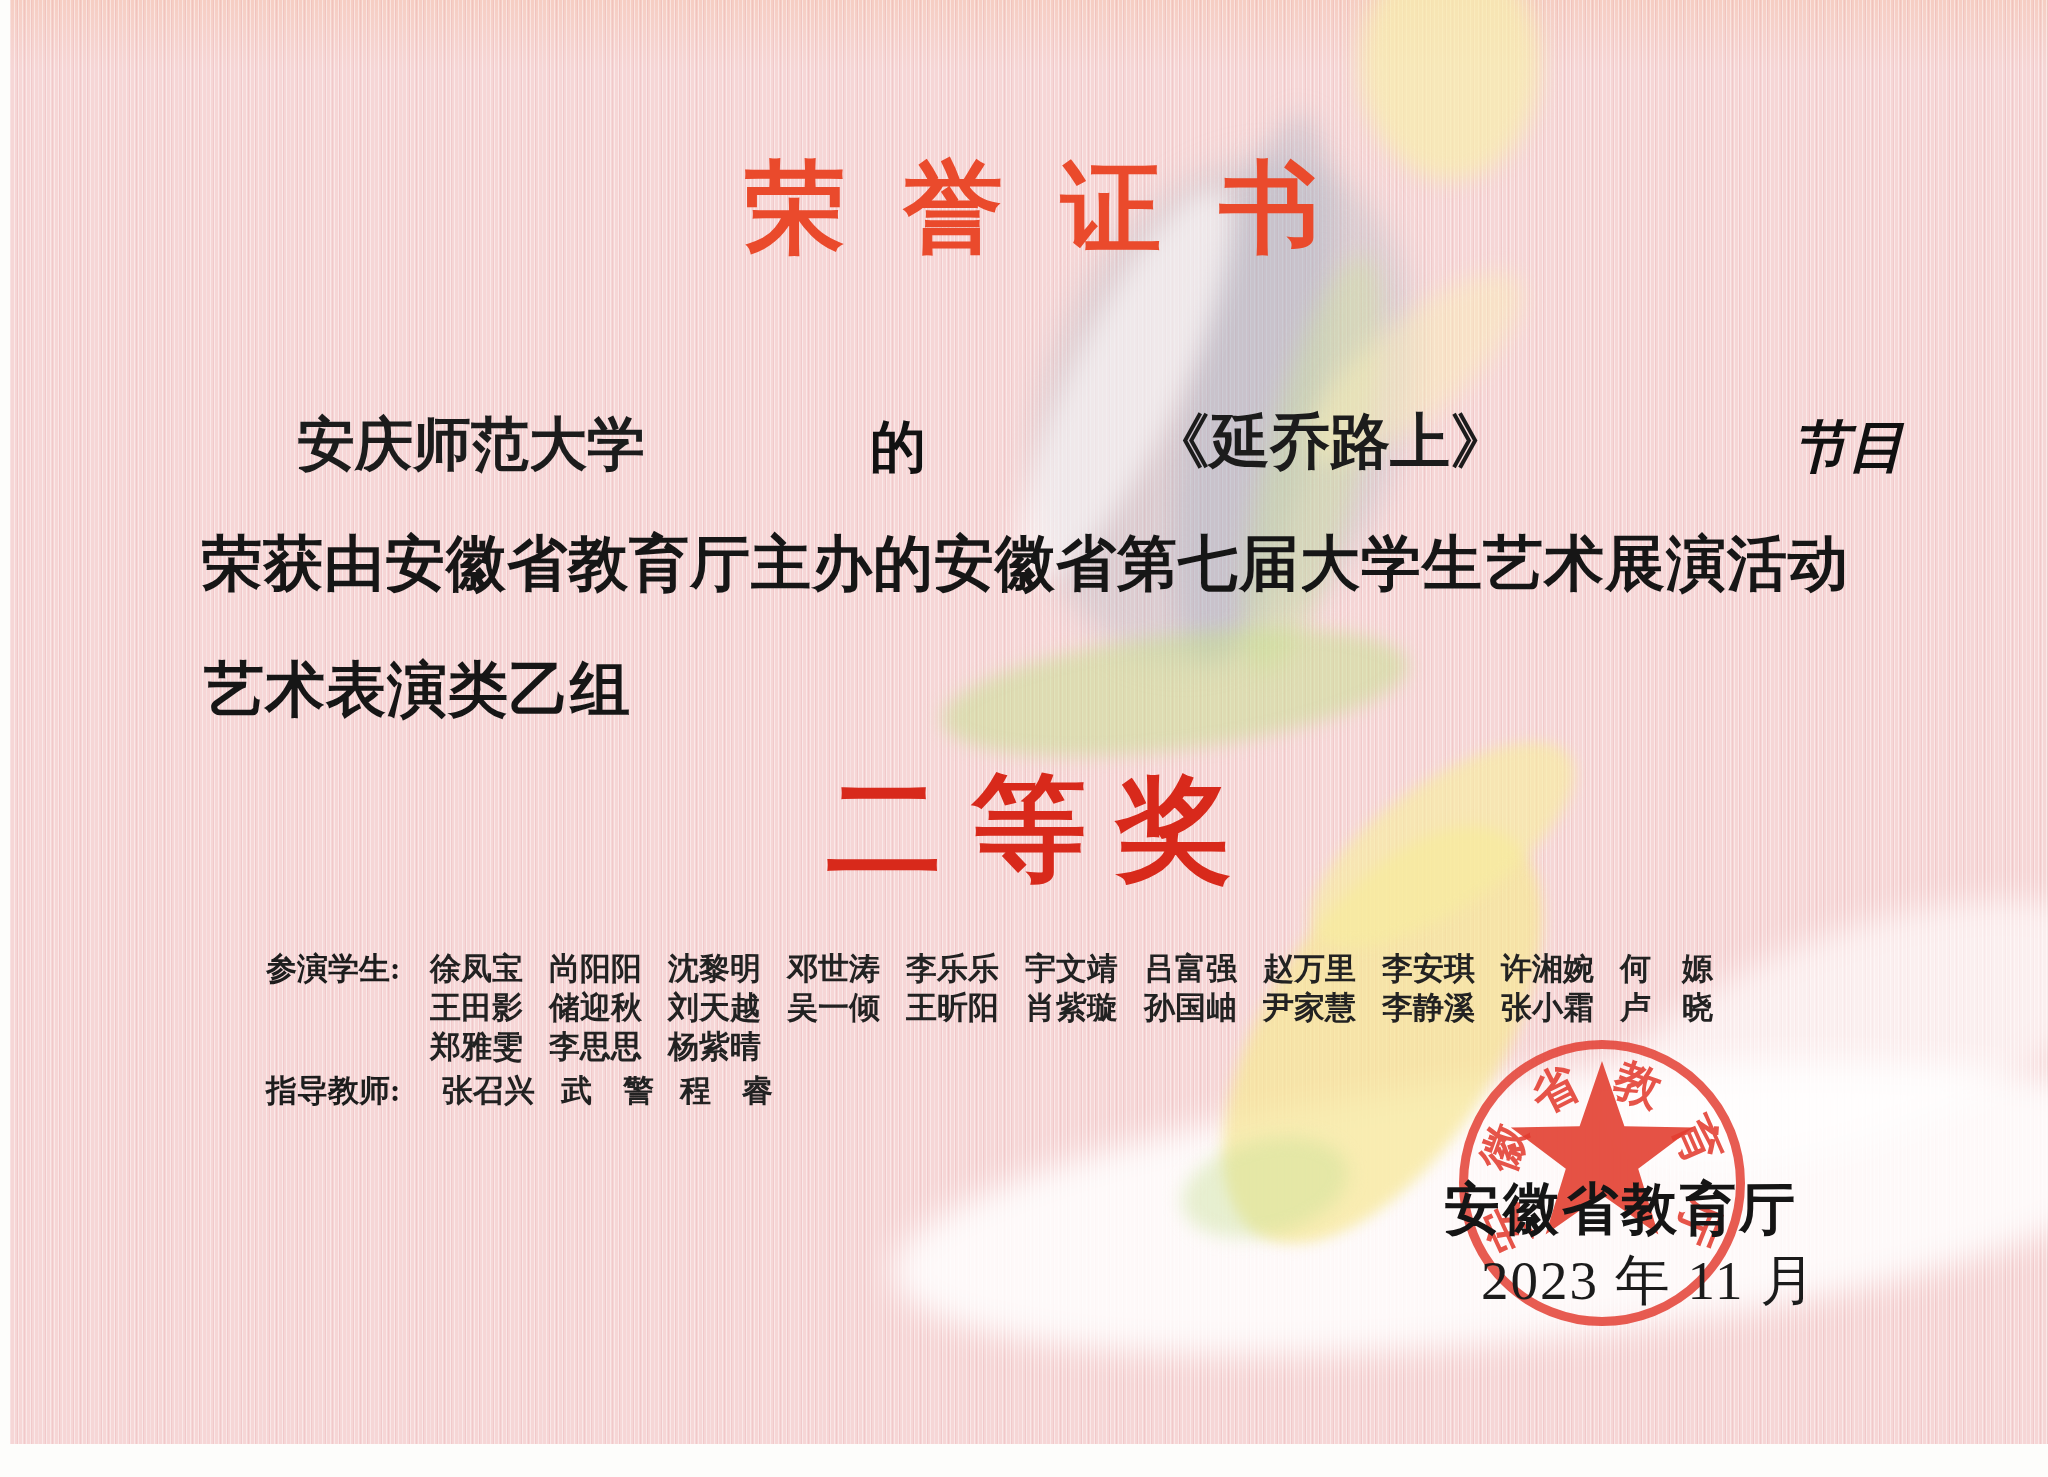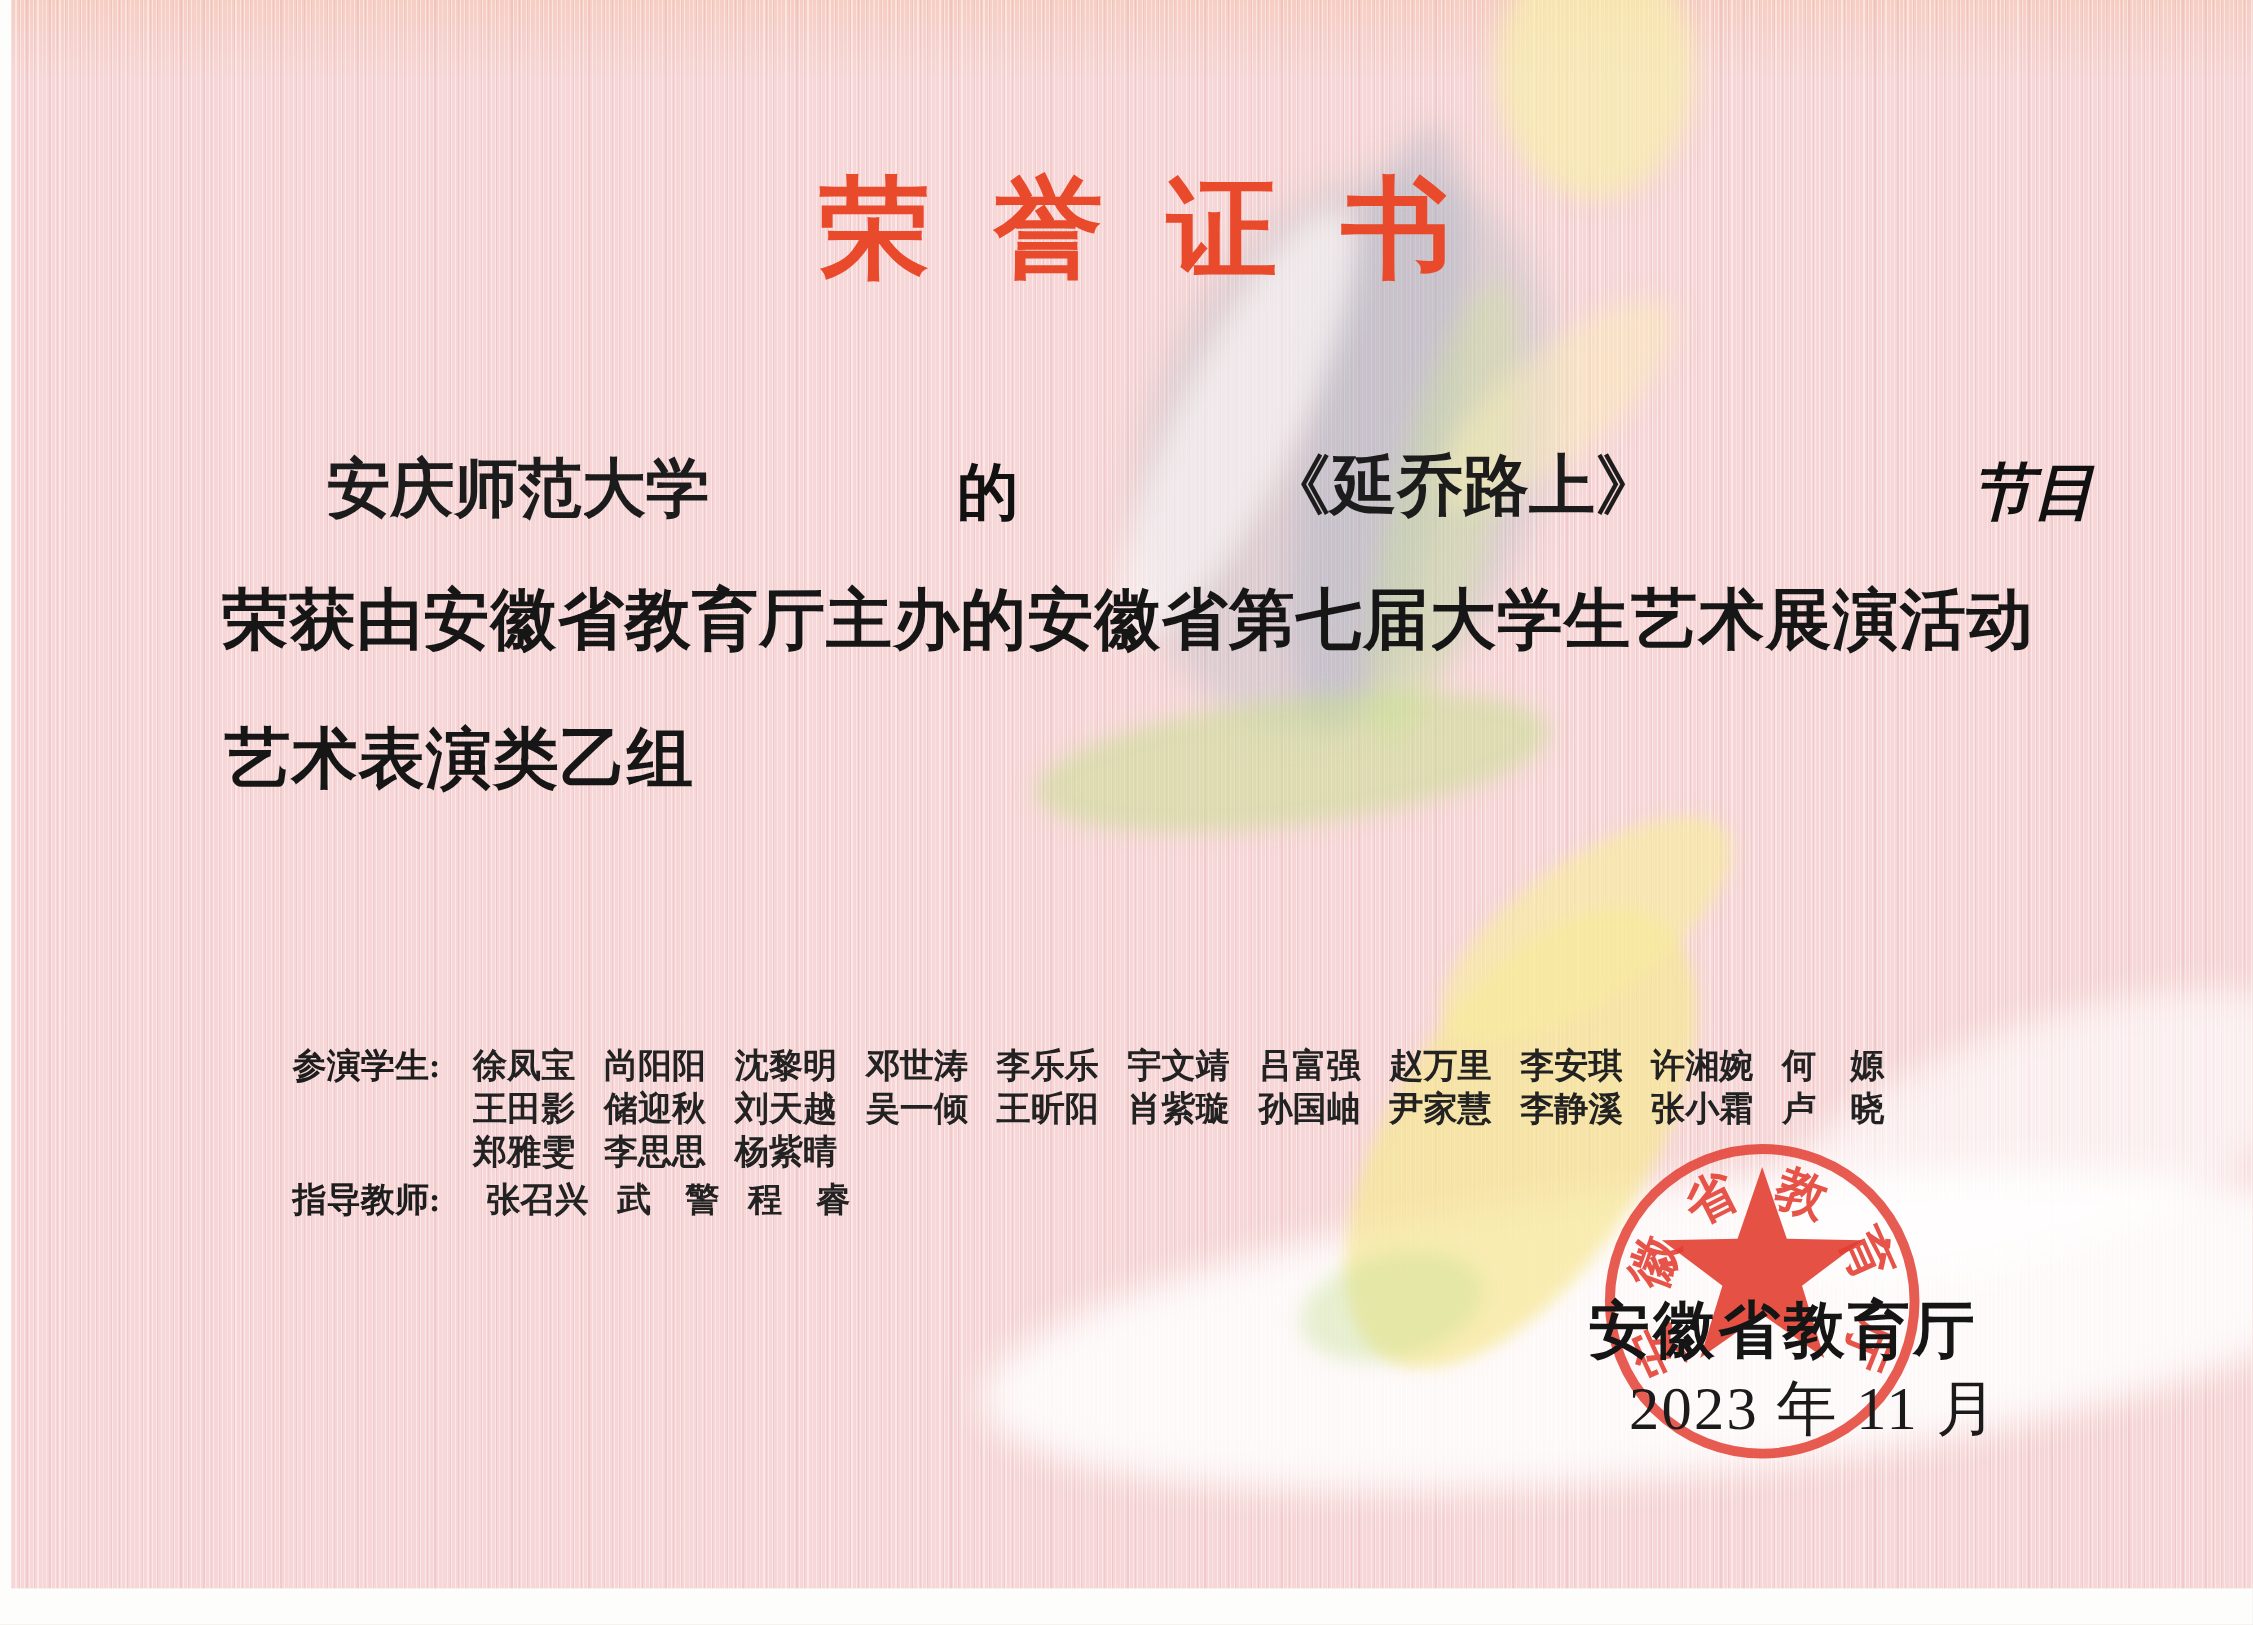--- a/index.html
+++ b/index.html
@@ -101,20 +101,21 @@
     <div class="txt cert-title">荣誉证书</div>
 
     <span class="txt kai recipient">安庆师范大学</span>
     <span class="txt hei particle">的</span>
     <span class="txt kai work-title">《延乔路上》</span>
     <span class="txt hei work-suffix">节目</span>
 
     <div class="txt hei body-line1">荣获由安徽省教育厅主办的安徽省第七届大学生艺术展演活动</div>
     <div class="txt hei body-line2">艺术表演类乙组</div>
 
+    <div class="txt award">二等奖</div>
 
     <span class="txt kai roster-label lab-students">参演学生:</span>
     <div class="name-row row1">
         <span>徐凤宝</span>
         <span>尚阳阳</span>
         <span>沈黎明</span>
         <span>邓世涛</span>
         <span>李乐乐</span>
         <span>宇文靖</span>
         <span>吕富强</span>

